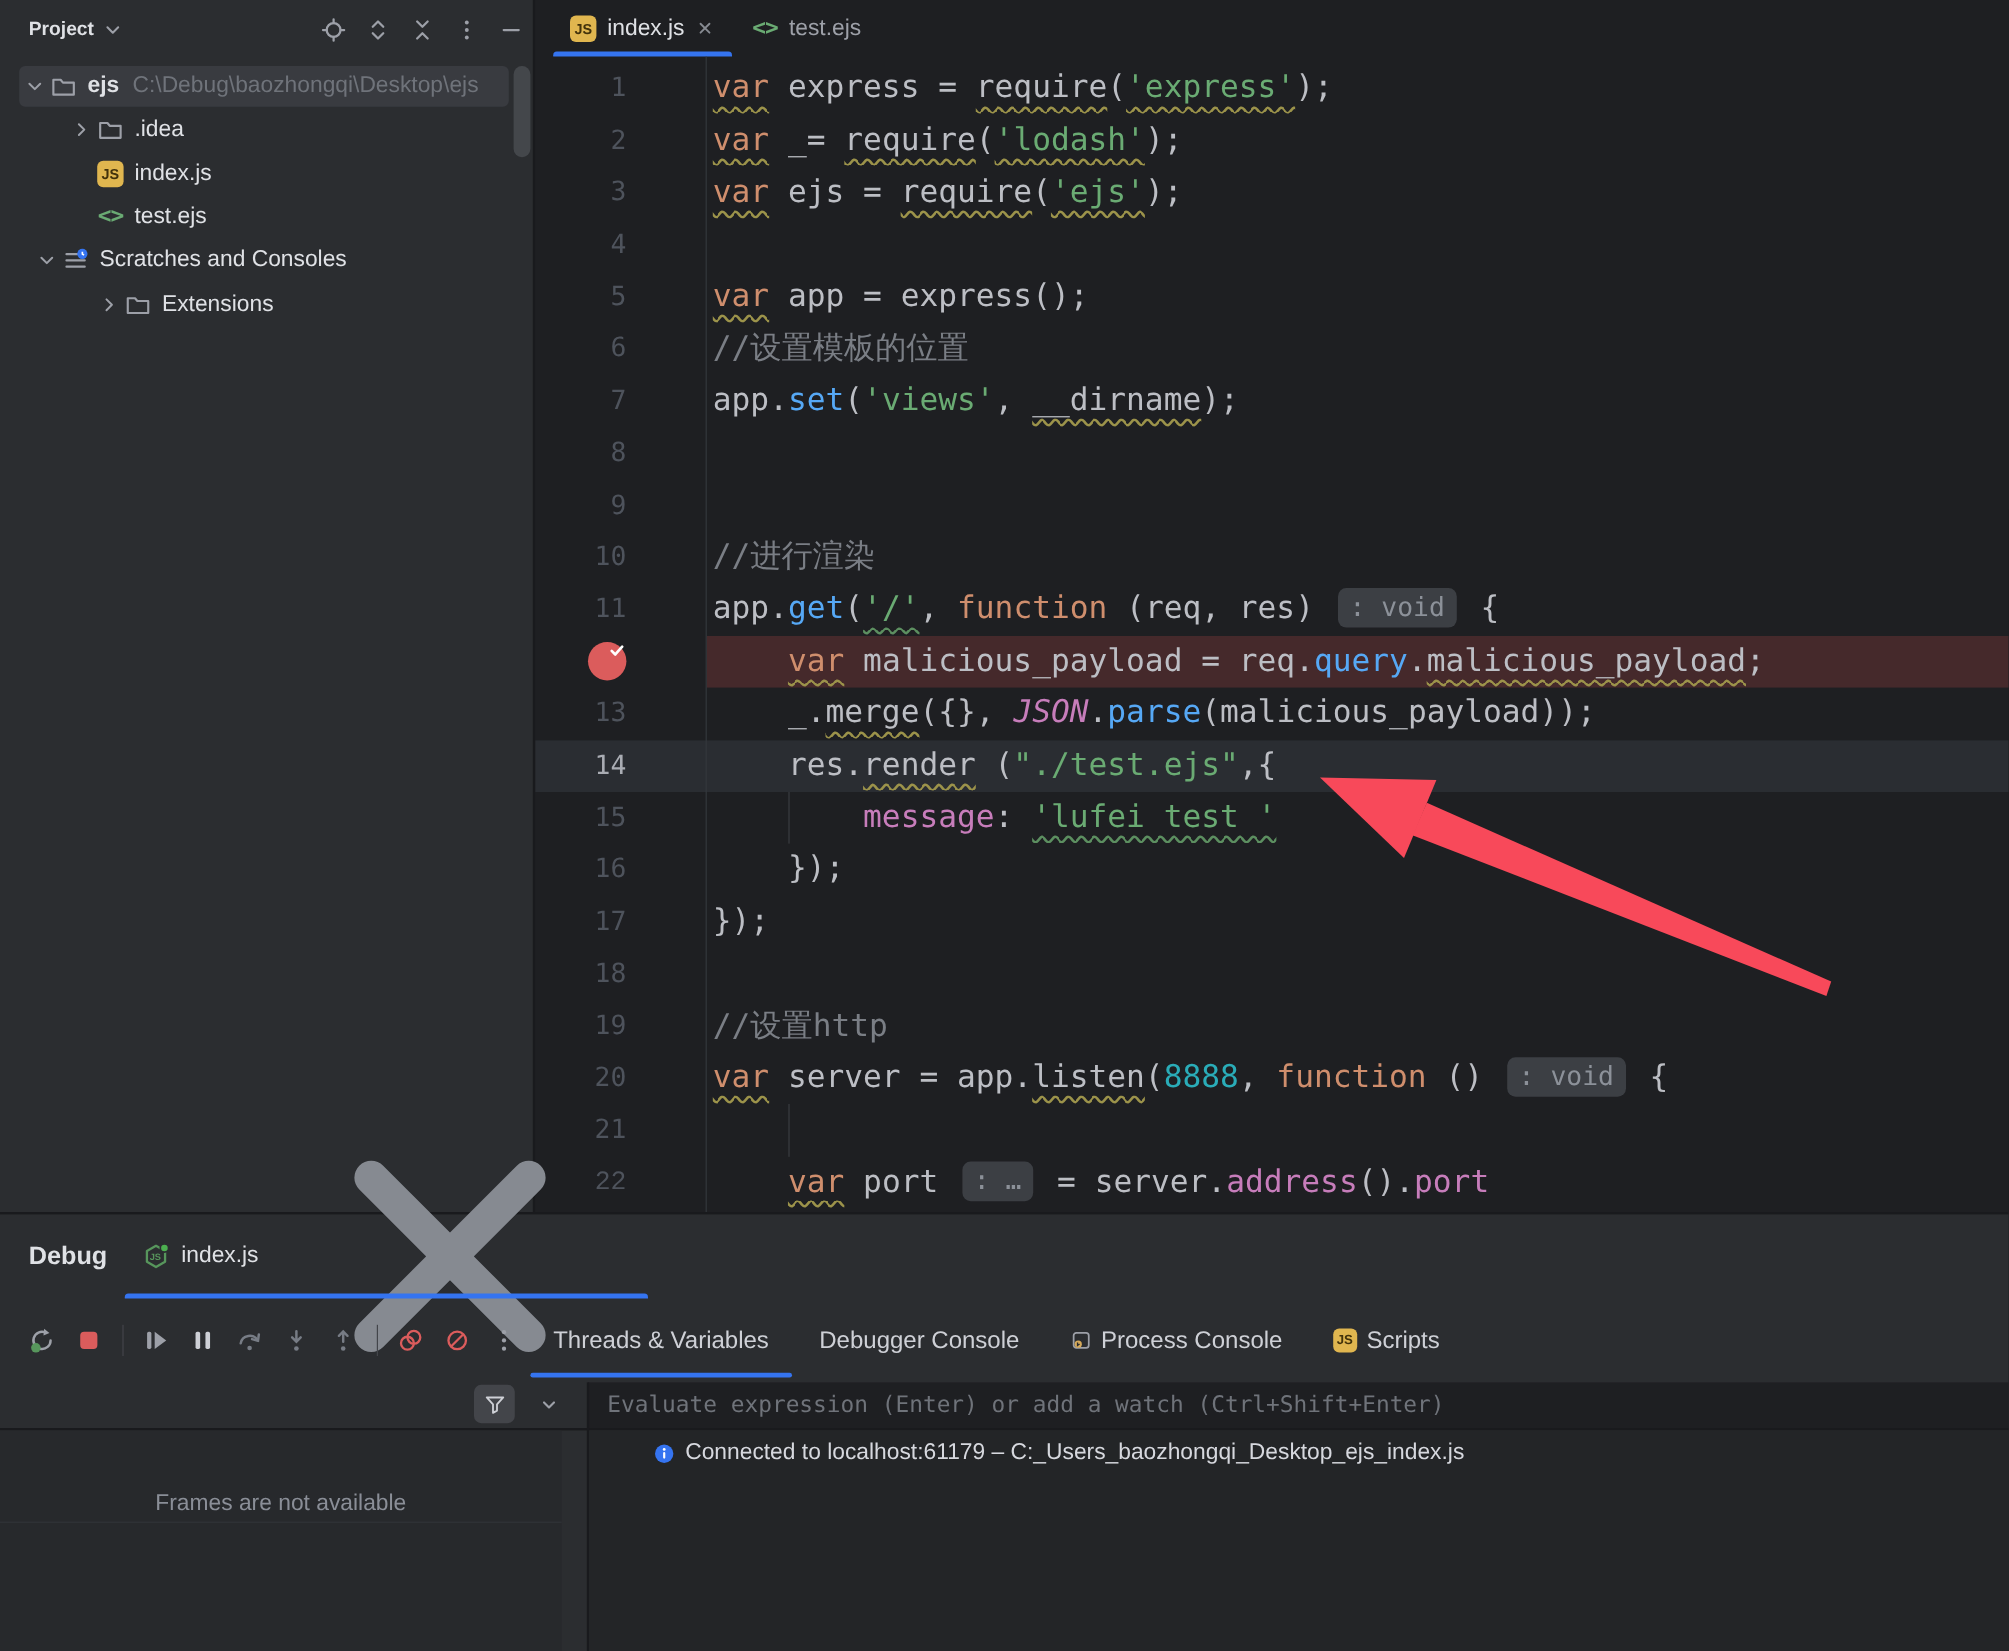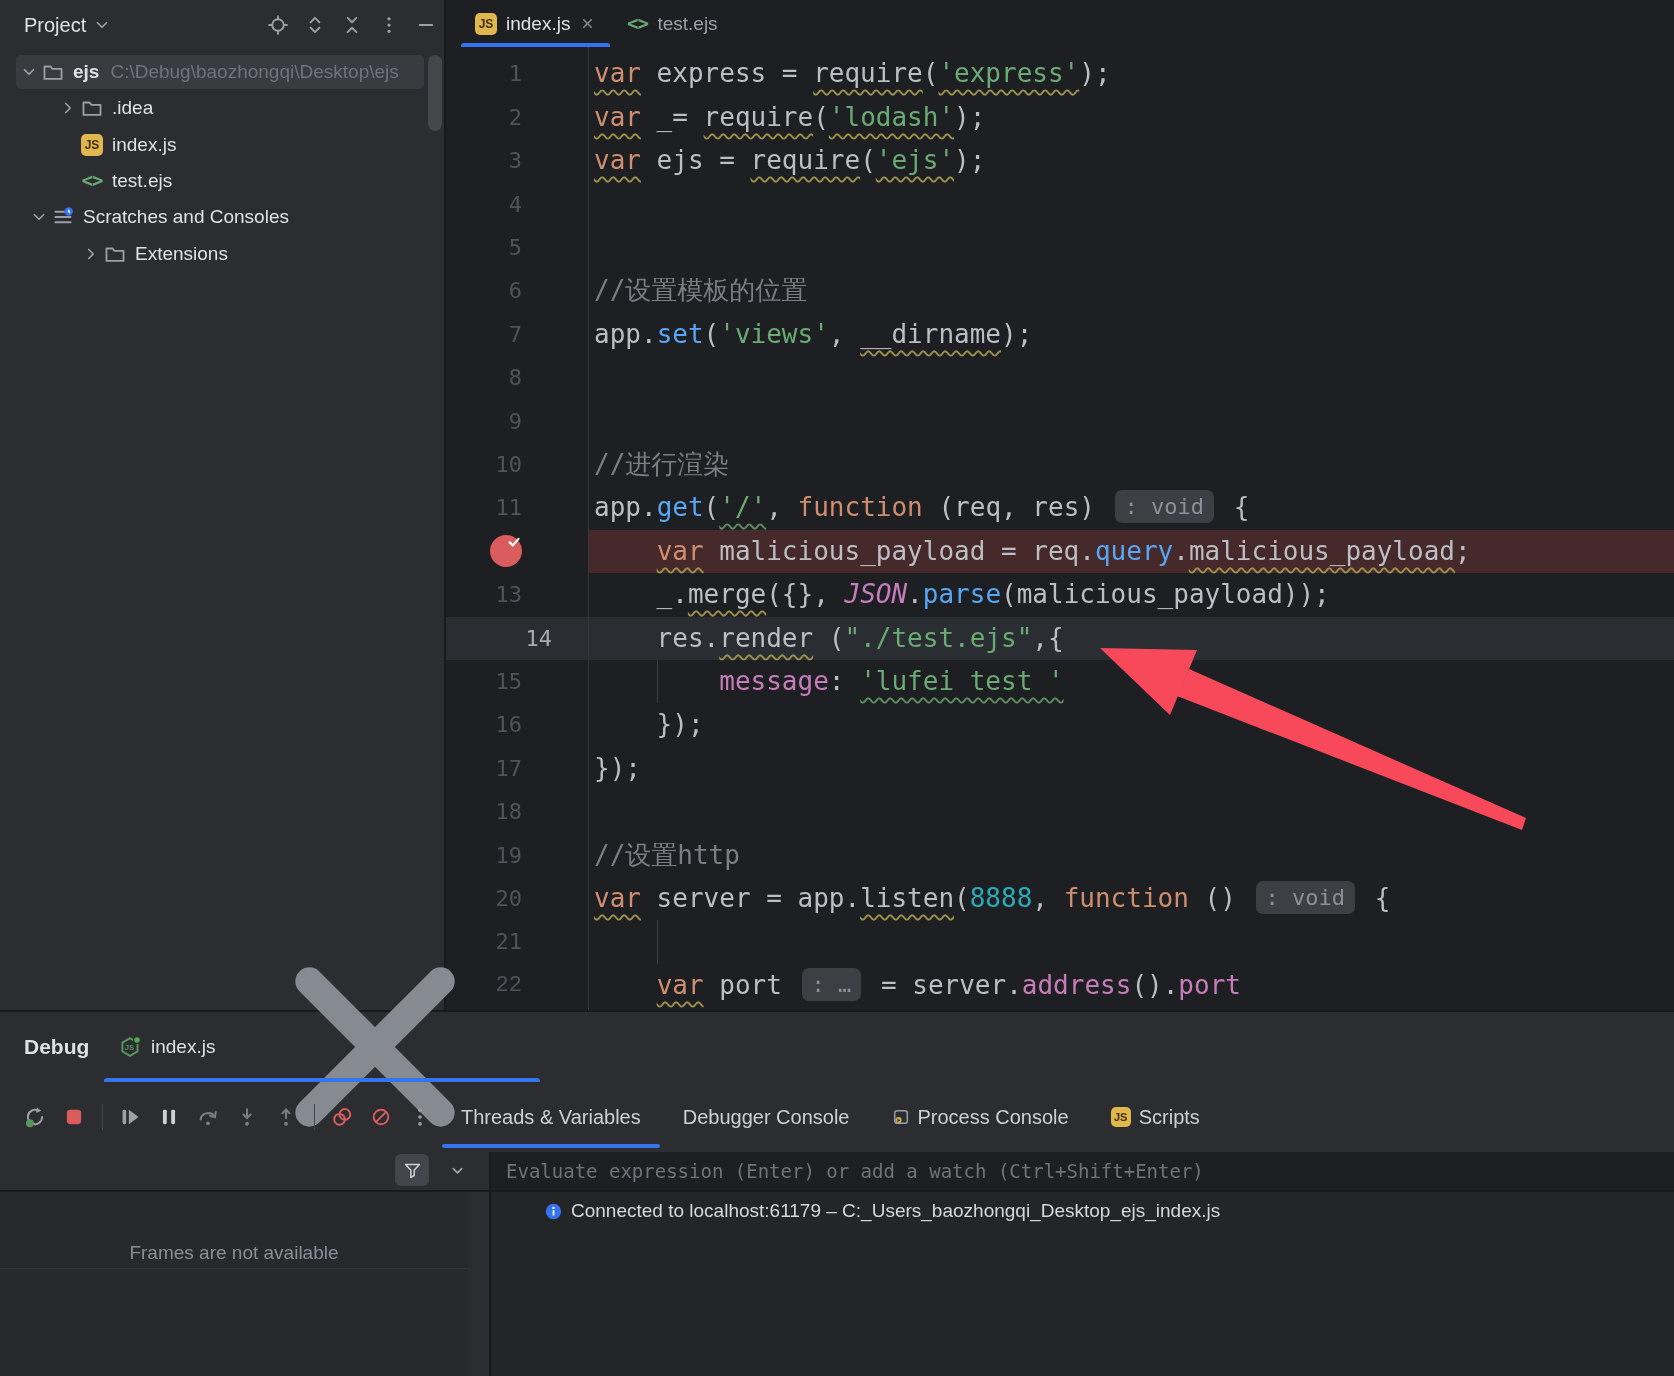--- a/index.html
+++ b/index.html
@@ -9,21 +9,21 @@
     font-family:"Liberation Sans","DejaVu Sans",sans-serif; color:#DFE1E5;
   }
   svg { display:block; }
   .ibox { display:inline-flex; align-items:center; justify-content:center; }
   .ibox svg { width:100%; height:100%; }
 
   
   #project-panel { position:absolute; left:0; top:0; width:446px; height:1010px;
     background:#2B2D30; border-right:2px solid #191A1D; }
   .pp-header { height:50px; display:flex; align-items:center; padding:0 4px 0 24px; }
-  .pp-title { font-weight:400; font-size:20px; color:#DFE1E5; }
+  .pp-title { font-weight:700; font-size:16px; color:#DFE1E5; }
   .pp-title-chev { width:18px; height:18px; margin-left:7px; }
   .pp-actions { margin-left:auto; display:flex; align-items:center; gap:17px; padding-right:4px; }
   .pp-actions .act { width:20px; height:20px; cursor:pointer; }
   #pp-scroll-thumb { position:absolute; right:2px; top:55px; width:14px; height:76px;
     border-radius:7px; background:#5A5D63; opacity:.55; }
   .tree { position:absolute; top:54px; left:0; right:4px; }
   .tree-row { height:36.3px; display:flex; align-items:center; position:relative;
     font-size:19px; color:#DFE1E5; cursor:pointer; }
   .tree-row > * { position:relative; z-index:1; }
   .tree-row.selected::before { content:""; position:absolute; left:16px; right:16px; top:1px; bottom:1px;
@@ -262,36 +262,37 @@
       <div class="guide" style="left: 211px; top: 873.3px; height: 43.4px;"></div>
       <div class="lnum" style="top: 5.3px;">1</div>
       <div class="codeline" style="top: 5.3px;"><span class="kw wy">var</span><span class=""> express = </span><span class=" wy">require</span><span class="">(</span><span class="st wy">'express'</span><span class="">);</span></div>
       <div class="lnum" style="top: 48.7px;">2</div>
       <div class="codeline" style="top: 48.7px;"><span class="kw wy">var</span><span class=""> _= </span><span class=" wy">require</span><span class="">(</span><span class="st wy">'lodash'</span><span class="">);</span></div>
       <div class="lnum" style="top: 92.1px;">3</div>
       <div class="codeline" style="top: 92.1px;"><span class="kw wy">var</span><span class=""> ejs = </span><span class=" wy">require</span><span class="">(</span><span class="st wy">'ejs'</span><span class="">);</span></div>
       <div class="lnum" style="top: 135.5px;">4</div>
       <div class="codeline" style="top: 135.5px;"></div>
       <div class="lnum" style="top: 178.9px;">5</div>
+      <div class="codeline" style="top: 178.9px;"><span class="kw wy">var</span><span class=""> app = express();</span></div>
       <div class="lnum" style="top: 222.3px;">6</div>
       <div class="codeline" style="top: 222.3px;"><span class="cm">//设置模板的位置</span></div>
       <div class="lnum" style="top: 265.7px;">7</div>
       <div class="codeline" style="top: 265.7px;"><span class="">app.</span><span class="fn">set</span><span class="">(</span><span class="st">'views'</span><span class="">, </span><span class=" wy">__dirname</span><span class="">);</span></div>
       <div class="lnum" style="top: 309.1px;">8</div>
       <div class="codeline" style="top: 309.1px;"></div>
       <div class="lnum" style="top: 352.5px;">9</div>
       <div class="codeline" style="top: 352.5px;"></div>
       <div class="lnum" style="top: 395.9px;">10</div>
       <div class="codeline" style="top: 395.9px;"><span class="cm">//进行渲染</span></div>
       <div class="lnum" style="top: 439.3px;">11</div>
       <div class="codeline" style="top: 439.3px;"><span class="">app.</span><span class="fn">get</span><span class="">(</span><span class="st wg">'/'</span><span class="">, </span><span class="kw">function</span><span class=""> (req, res) </span><span class="hint">: void</span><span class=""> {</span></div>
       <div class="codeline" style="top: 482.7px;"><span class="">    </span><span class="kw wy">var</span><span class=""> malicious_payload = req.</span><span class="fn">query</span><span class="">.</span><span class=" wy">malicious_payload</span><span class="">;</span></div>
       <div class="lnum" style="top: 526.1px;">13</div>
       <div class="codeline" style="top: 526.1px;"><span class="">    _.</span><span class=" wy">merge</span><span class="">({}, </span><span class="pki">JSON</span><span class="">.</span><span class="fn">parse</span><span class="">(malicious_payload));</span></div>
-      <div class="lnum cur" style="top: 569.5px; margin-left: 30px;">14</div>
+      <div class="lnum cur" style="top: 569.5px;">14</div>
       <div class="codeline" style="top: 569.5px;"><span class="">    res.</span><span class=" wy">render</span><span class=""> (</span><span class="st">"./test.ejs"</span><span class="">,{</span></div>
       <div class="lnum" style="top: 612.9px;">15</div>
       <div class="codeline" style="top: 612.9px;"><span class="">        </span><span class="pk">message</span><span class="">: </span><span class="st wg">'lufei test '</span></div>
       <div class="lnum" style="top: 656.3px;">16</div>
       <div class="codeline" style="top: 656.3px;"><span class="">    });</span></div>
       <div class="lnum" style="top: 699.7px;">17</div>
       <div class="codeline" style="top: 699.7px;"><span class="">});</span></div>
       <div class="lnum" style="top: 743.1px;">18</div>
       <div class="codeline" style="top: 743.1px;"></div>
       <div class="lnum" style="top: 786.5px;">19</div>

